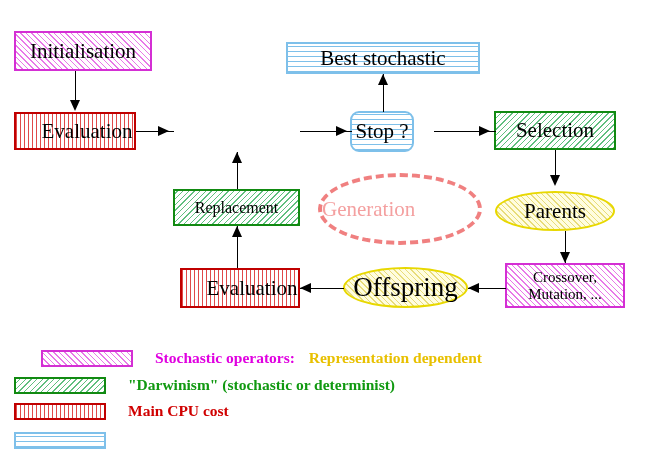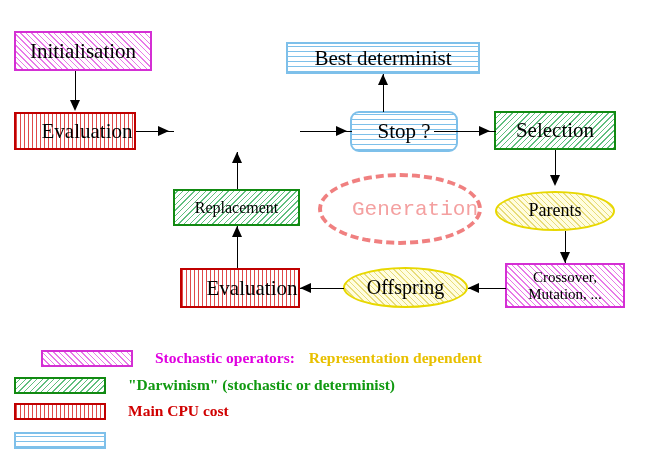--- a/index.html
+++ b/index.html
@@ -66,23 +66,22 @@
   .rounded { border-radius: 9px; }
 
   .generation-ellipse {
     position: absolute;
     box-sizing: border-box;
     border: 4px dashed #f08080;
     border-radius: 50%;
     background: transparent;
     display: flex;
     align-items: center;
-    justify-content: flex-end;
+    justify-content: flex-start;
     color: #f4a0a0;
-    font-family: Liberation Mono, monospace;
   }
 
   
   .edge {
     position: absolute;
     background: #000000;
   }
   .edge.h { height: 1px; }
   .edge.v { width: 1px; }
 
@@ -127,41 +126,41 @@
   <div class="node fill-magenta" style="left:14px; top:31px; width:138px; height:40px; font-size:21px;">
     <span class="label">Initialisation</span>
   </div>
 
   <div class="node fill-red" style="left:14px; top:112px; width:122px; height:38px; font-size:21px;">
     <span class="label">Evaluation</span>
   </div>
 
 
   <div class="node fill-blue" style="left:286px; top:42px; width:194px; height:32px; font-size:21px;">
-    <span class="label">Best determinist</span>
-  </div>
-
-  <div class="node fill-blue rounded" style="left:350px; top:111px; width:108px; height:41px; font-size:21px;">
+    <span class="label">Best stochastic</span>
+  </div>
+
+  <div class="node fill-blue rounded" style="left:350px; top:111px; width:64px; height:41px; font-size:21px;">
     <span class="label">Stop ?</span>
   </div>
 
   <div class="node fill-green" style="left:494px; top:111px; width:122px; height:39px; font-size:21px;">
     <span class="label">Selection</span>
   </div>
 
-  <div class="node fill-yellow-ellipse" style="left:495px; top:191px; width:120px; height:40px; font-size:18px;">
+  <div class="node fill-yellow-ellipse" style="left:495px; top:191px; width:120px; height:40px; font-size:21px;">
     <span class="label">Parents</span>
   </div>
 
   <div class="node fill-magenta" style="left:505px; top:263px; width:120px; height:45px; font-size:15px;">
     <span class="label">Crossover,
 Mutation, ...</span>
   </div>
 
-  <div class="node fill-yellow-ellipse" style="left:343px; top:267px; width:125px; height:41px; font-size:20px;text-align:center;">
+  <div class="node fill-yellow-ellipse" style="left:343px; top:267px; width:125px; height:41px; font-size:27px;text-align:center;">
     <span class="label">Offspring</span>
   </div>
 
   <div class="node fill-red" style="left:180px; top:268px; width:120px; height:40px; font-size:21px;">
     <span class="label">Evaluation</span>
   </div>
 
   <div class="node fill-green" style="left:173px; top:189px; width:127px; height:37px; font-size:16px;">
     <span class="label">Replacement</span>
   </div>

